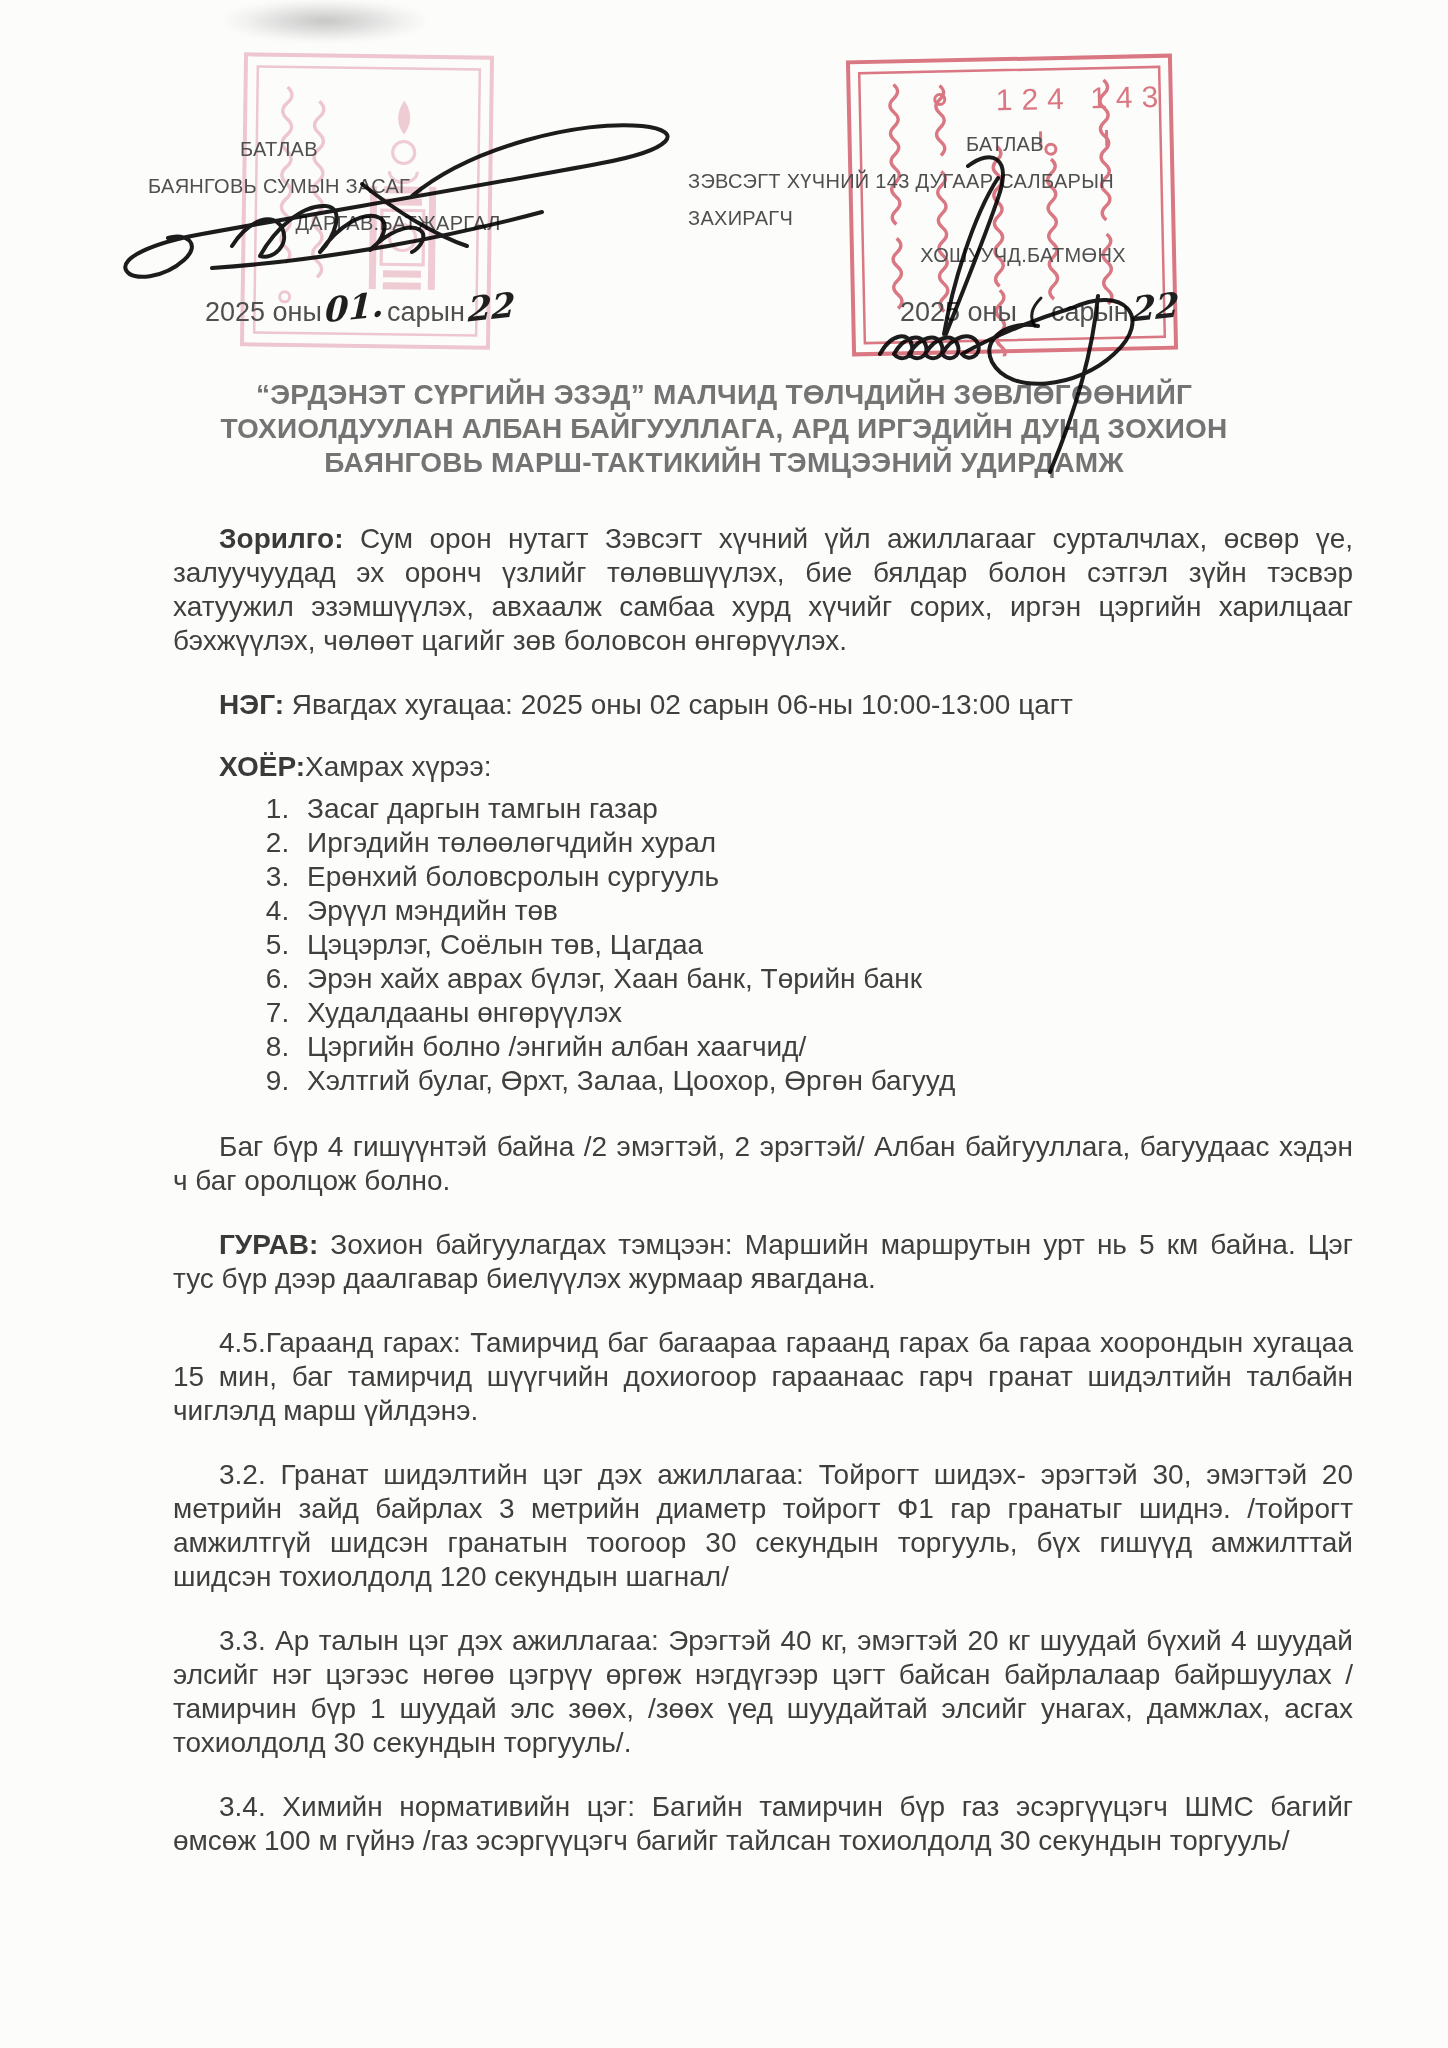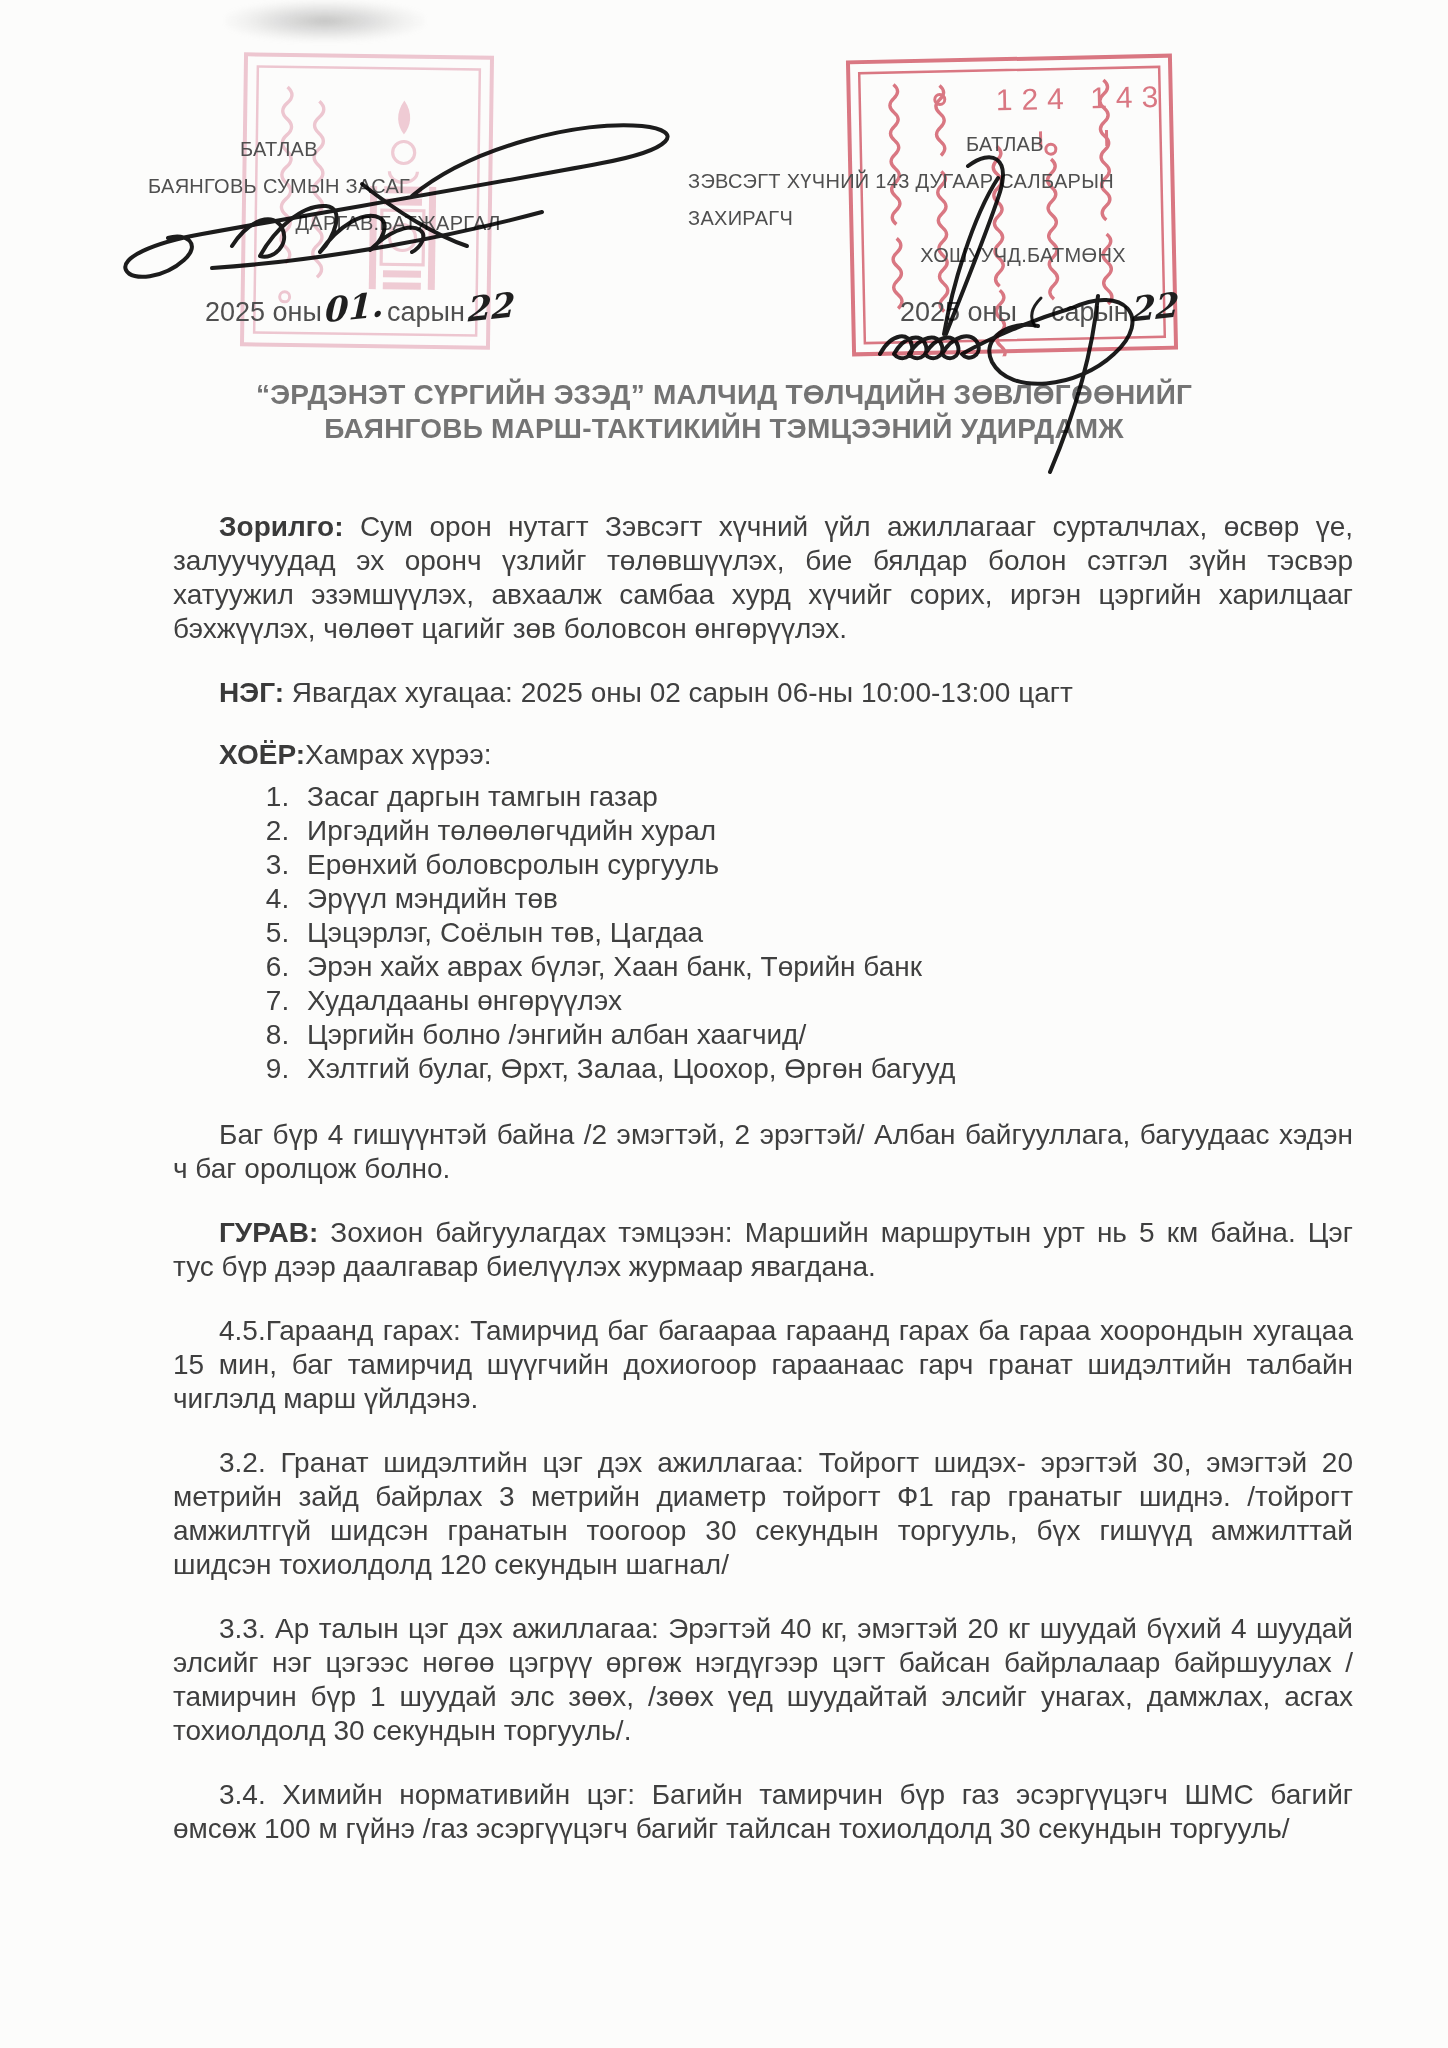--- a/index.html
+++ b/index.html
@@ -42,21 +42,21 @@
   .hw-month-mark{display:inline-block;vertical-align:-8px;margin:0 4px;}
 
   .signature{position:absolute;z-index:3;mix-blend-mode:multiply;}
   .sig-left{left:112px;top:116px;width:590px;height:178px;}
   .sig-right{left:850px;top:146px;width:332px;height:334px;}
   .signature svg{display:block;width:100%;height:100%;}
 
   
   .content{position:relative;z-index:1;padding-top:378px;}
   .doc-title{
-    text-align:center;padding:0 120px;margin-bottom:64px;
+    text-align:center;padding:0 120px;margin-bottom:42px;
     font-size:28px;line-height:34px;font-weight:700;
     color:#747474;letter-spacing:.2px;
   }
   .doc-title div{margin:0;}
   .body-text{padding:0 95px 0 173px;font-size:28px;line-height:34px;color:#3f3f3f;}
   .para{margin:0 0 30px;text-align:justify;text-indent:46px;}
   .para b{font-weight:700;color:#3a3a3a;}
   .tight{margin-bottom:28px;}
   .pre-list{margin-bottom:8px;}
   ol.scope{margin:0 0 32px;padding-left:124px;}
@@ -166,20 +166,21 @@
         <path d="M222,162 C274,138 304,172 264,208 C228,242 160,250 142,216 C130,192 160,174 188,180"></path>
         <path d="M248,150 C242,212 222,274 200,326"></path>
       </g>
     </svg>
   </div>
 
   <div class="content">
 
     <div class="doc-title">
       <div>“ЭРДЭНЭТ СҮРГИЙН ЭЗЭД” МАЛЧИД ТӨЛЧДИЙН ЗӨВЛӨГӨӨНИЙГ</div>
+      <div>ТОХИОЛДУУЛАН АЛБАН БАЙГУУЛЛАГА, АРД ИРГЭДИЙН ДУНД ЗОХИОН</div>
       <div>БАЯНГОВЬ МАРШ-ТАКТИКИЙН ТЭМЦЭЭНИЙ УДИРДАМЖ</div>
     </div>
 
     <div class="body-text">
 
       <p class="para"><b>Зорилго:</b><span> Сум орон нутагт Зэвсэгт хүчний үйл ажиллагааг сурталчлах, өсвөр үе, залуучуудад эх оронч үзлийг төлөвшүүлэх, бие бялдар болон сэтгэл зүйн тэсвэр хатуужил эзэмшүүлэх, авхаалж самбаа хурд хүчийг сорих, иргэн цэргийн харилцааг бэхжүүлэх, чөлөөт цагийг зөв боловсон өнгөрүүлэх.</span></p>
 
       <p class="para tight"><b>НЭГ:</b><span> Явагдах хугацаа: 2025 оны 02 сарын 06-ны 10:00-13:00 цагт</span></p>
 
       <p class="para pre-list"><b>ХОЁР:</b><span>Хамрах хүрээ:</span></p>

